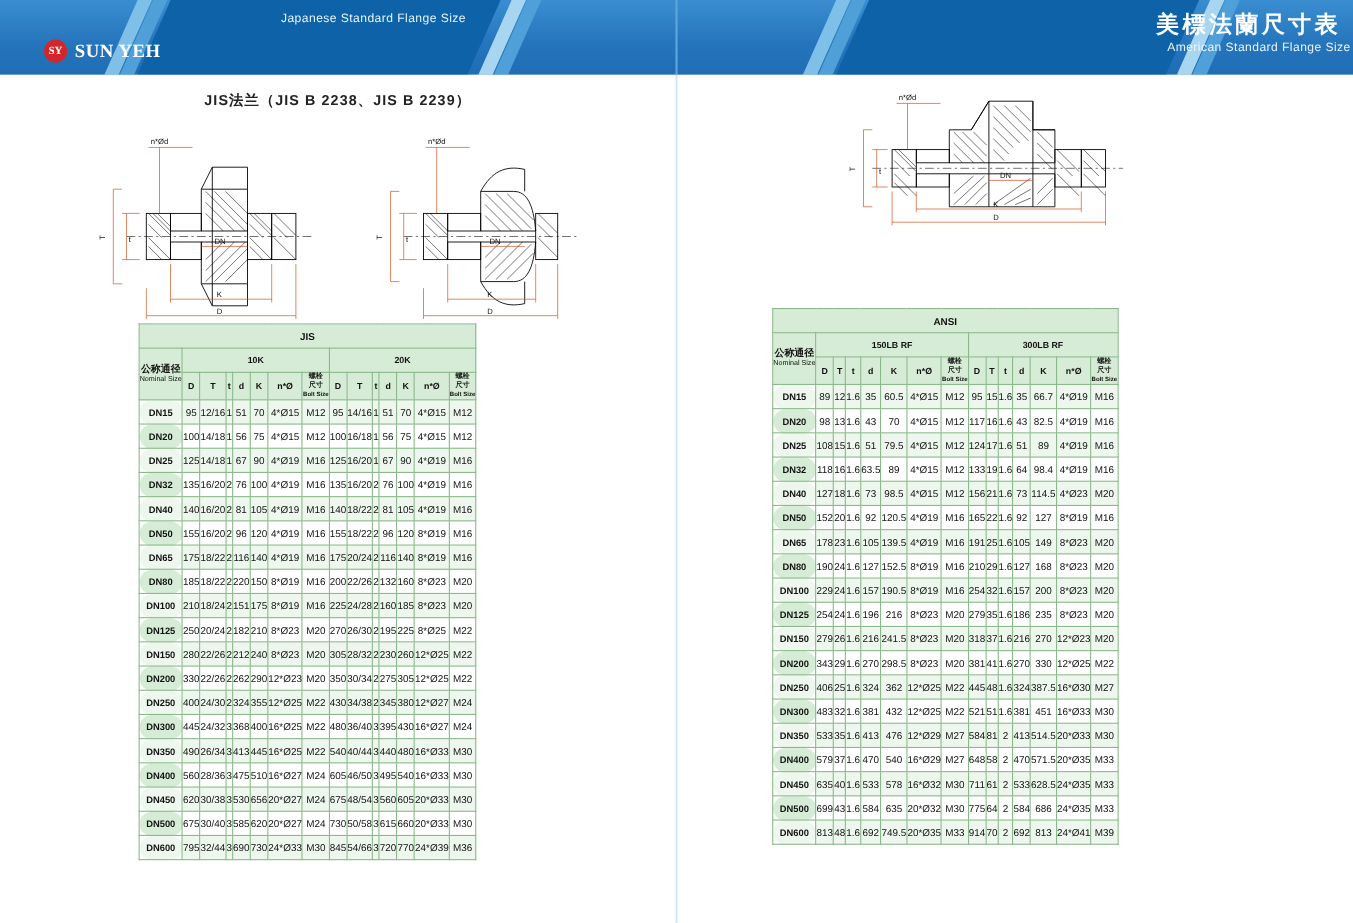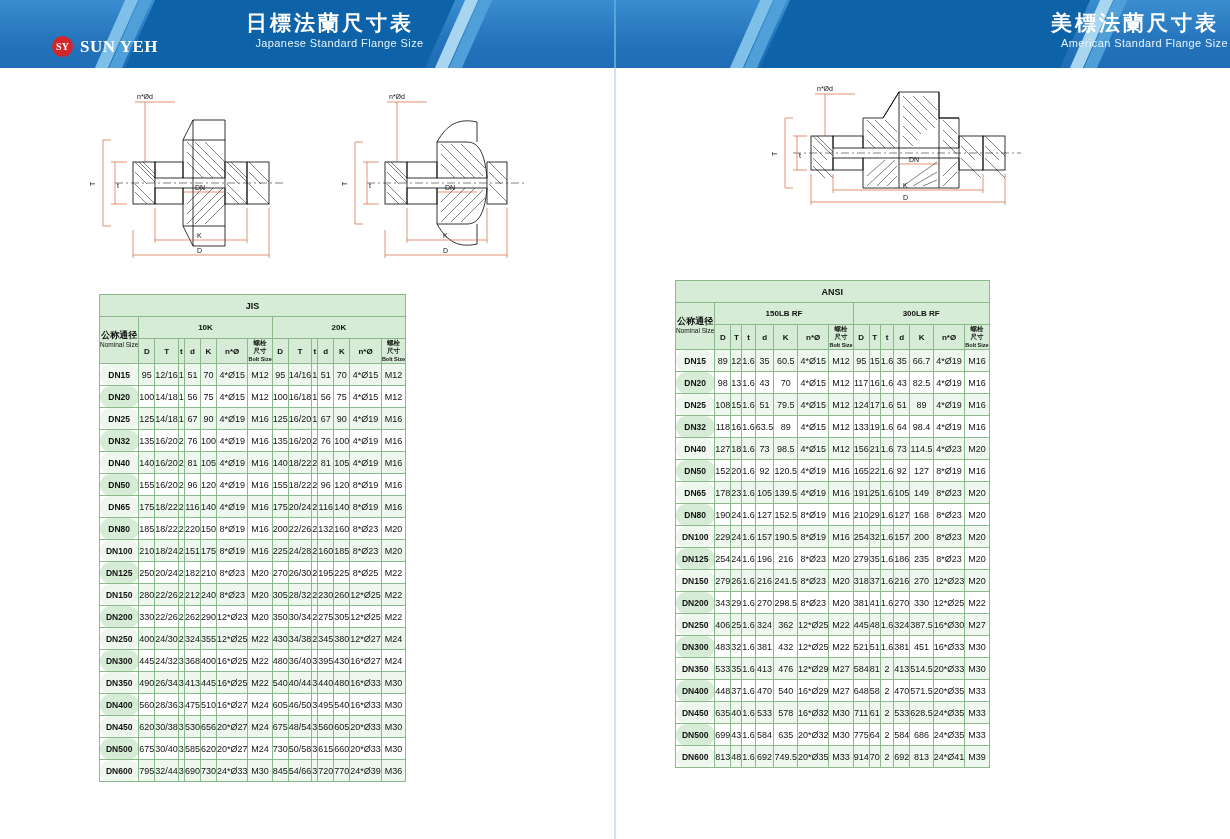--- a/index.html
+++ b/index.html
@@ -42,21 +42,20 @@
   .title-cn{font-size:21px;font-weight:bold;letter-spacing:3px;line-height:26px;}
   .title-en{font-size:11px;line-height:15px;letter-spacing:.4px;color:#e8f3fb;padding-left:19px;}
 
   .logo{position:absolute;top:36px;display:flex;align-items:center;gap:7px;}
   .hdr-left .logo{left:40px;}
   .logo-mark{
     width:21px;height:21px;border-radius:50%;
     background:#d3262b;color:#fff;font-size:10px;font-weight:bold;
     display:flex;align-items:center;justify-content:center;
     font-family:"Liberation Serif", serif;
-    margin-left:12px;
   }
   .logo-text{color:#fff;font-size:17px;font-weight:bold;font-family:"Liberation Serif", serif;letter-spacing:.5px;}
 
   
   .col{position:absolute;top:68px;height:771px;background:#fff;}
   .col-left{left:0;width:614px;}
   .col-right{left:616px;width:614px;}
   .col-sep{position:absolute;left:614px;top:68px;width:2px;height:771px;background:#cfe4f3;}
 
   .sec-title{
@@ -67,21 +66,21 @@
   
   .drawings{position:relative;height:195px;margin-top:8px;}
   svg{display:block;}
   .ln{stroke:#000;stroke-width:.8;fill:none;}
   .ln-thin{stroke:#000;stroke-width:.5;fill:none;}
   .dim{stroke:#d04a16;stroke-width:.6;fill:none;}
   .dimtxt{fill:#111;font-size:7px;font-family:"Liberation Sans",sans-serif;}
 
   
   table{border-collapse:collapse;font-family:"Liberation Sans",sans-serif;}
-  .tbl{border:1.2px solid #6fa86f;}
+  .tbl{border:1.2px solid #6fa86f;margin-left:27px;}
   .tbl td,.tbl th{
     border:.8px solid #8cb98c;
     text-align:center;vertical-align:middle;
     font-size:9px;color:#111;padding:0;height:21px;
   }
   .tbl .hd-sub{background:#d6ecd6;font-weight:bold;font-size:8px;}
   .tbl .hd-small{background:#d6ecd6;font-weight:bold;font-size:6.5px;line-height:8px;}
   .tbl .rowhead{background:#d6ecd6;font-weight:bold;font-size:8.5px;border-radius:11px;}
   .tbl tr.alt td{background:#eef7ee;}
   .nomcell{line-height:9px;}
@@ -100,21 +99,20 @@
 
   <div class="header">
 
     <div class="hdr-half hdr-left">
       <div class="hdr-slab"></div>
       <div class="hdr-chev c1" style="left:110px"></div>
       <div class="hdr-chev c2" style="left:124px"></div>
       <div class="hdr-chev c3" style="left:450px"></div>
       <div class="hdr-chev c2" style="left:464px"></div>
       <div class="titleblock">
-        <div class="title-cn">日標法蘭尺寸表</div>
         <div class="title-en">Japanese Standard Flange Size</div>
       </div>
       <div class="logo">
         <div class="logo-mark">SY</div>
         <div class="logo-text">SUN YEH</div>
       </div>
     </div>
 
     <div class="hdr-divider"></div>
 
@@ -129,20 +127,21 @@
         <div class="title-en">American Standard Flange Size</div>
       </div>
 
     </div>
   </div>
 
   <div class="col-sep"></div>
 
   <div class="col col-left">
 
+    <div class="sec-title">JIS法兰（JIS B 2238、JIS B 2239）</div>
 
     <div class="drawings">
 
       <svg width="250" height="190" viewBox="0 0 250 190" style="position:absolute;left:75px;top:4px;">
 
         <g class="ln">
           <rect x="58" y="82" width="22" height="42"></rect>
           <rect x="80" y="82" width="28" height="16"></rect>
           <rect x="80" y="108" width="28" height="16"></rect>
           <path d="M108 98 L108 60 L150 60 L150 98 Z"></path>
@@ -993,21 +992,21 @@
               <td class="">584</td>
               <td class="">81</td>
               <td class="">2</td>
               <td class="">413</td>
               <td class="">514.5</td>
               <td class="">20*Ø33</td>
               <td class="">M30</td>
             </tr>
             <tr class="">
               <td class="rowhead">DN400</td>
-              <td class="">448</td>
+              <td class="">579</td>
               <td class="">37</td>
               <td class="">1.6</td>
               <td class="">470</td>
               <td class="">540</td>
               <td class="">16*Ø29</td>
               <td class="">M27</td>
               <td class="">648</td>
               <td class="">58</td>
               <td class="">2</td>
               <td class="">470</td>

